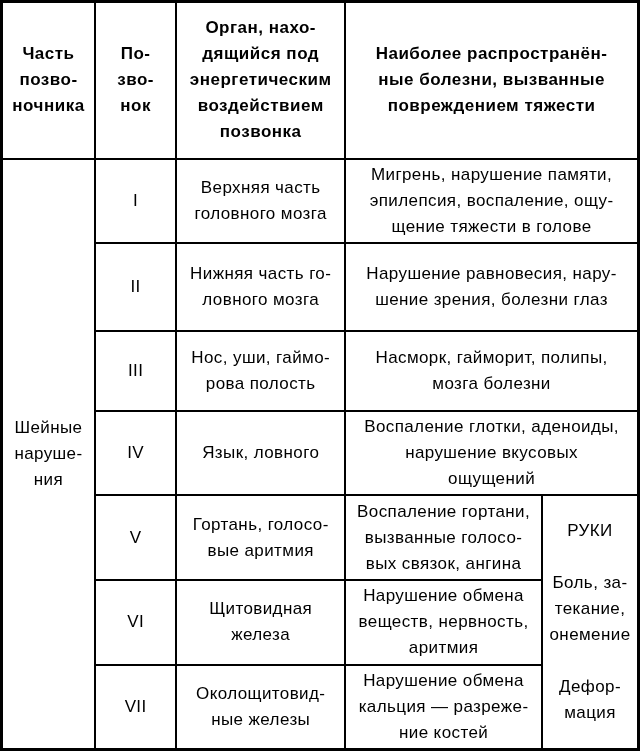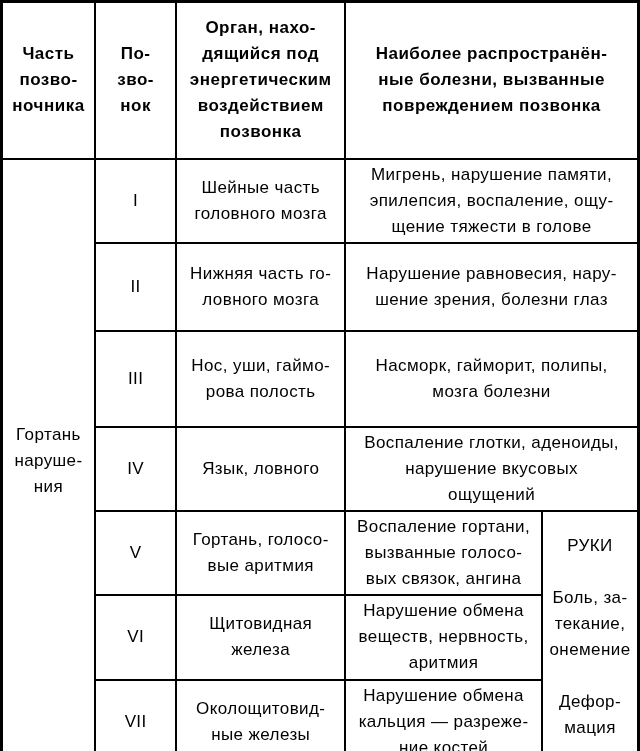--- a/index.html
+++ b/index.html
@@ -66,41 +66,41 @@
       <th>По-
 зво-
 нок</th>
       <th>Орган, нахо-
 дящийся под
 энергетическим
 воздействием
 позвонка</th>
       <th colspan="2">Наиболее распространён-
 ные болезни, вызванные
-повреждением позвонка</th>
+повреждением тяжести</th>
     </tr>
     <tr style="height:84px">
-      <td rowspan="7">Гортань
+      <td rowspan="7">Шейные
 наруше-
 ния</td>
       <td>I</td>
-      <td>Шейные часть
+      <td>Верхняя часть
 головного мозга</td>
       <td colspan="2">Мигрень, нарушение памяти,
 эпилепсия, воспаление, ощу-
 щение тяжести в голове</td>
     </tr>
     <tr style="height:88px">
       <td>II</td>
       <td>Нижняя часть го-
 ловного мозга</td>
       <td colspan="2">Нарушение равновесия, нару-
 шение зрения, болезни глаз</td>
     </tr>
-    <tr style="height:96px">
+    <tr style="height:80px">
       <td>III</td>
       <td>Нос, уши, гаймо-
 рова полость</td>
       <td colspan="2">Насморк, гайморит, полипы,
 мозга болезни</td>
     </tr>
     <tr style="height:84px">
       <td>IV</td>
       <td>Язык, ловного</td>
       <td colspan="2">Воспаление глотки, аденоиды,

